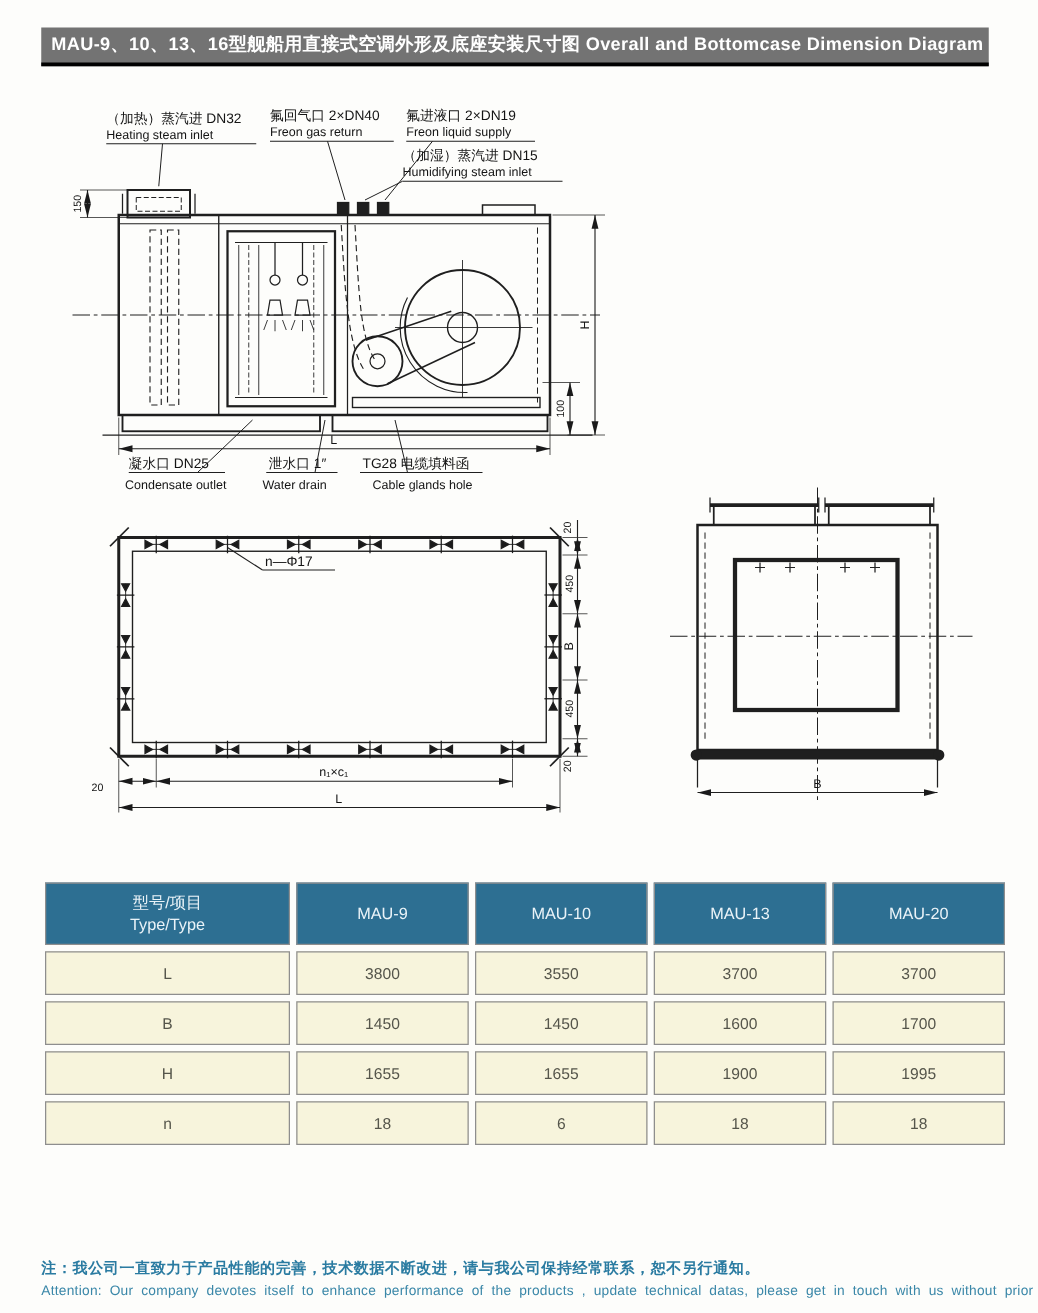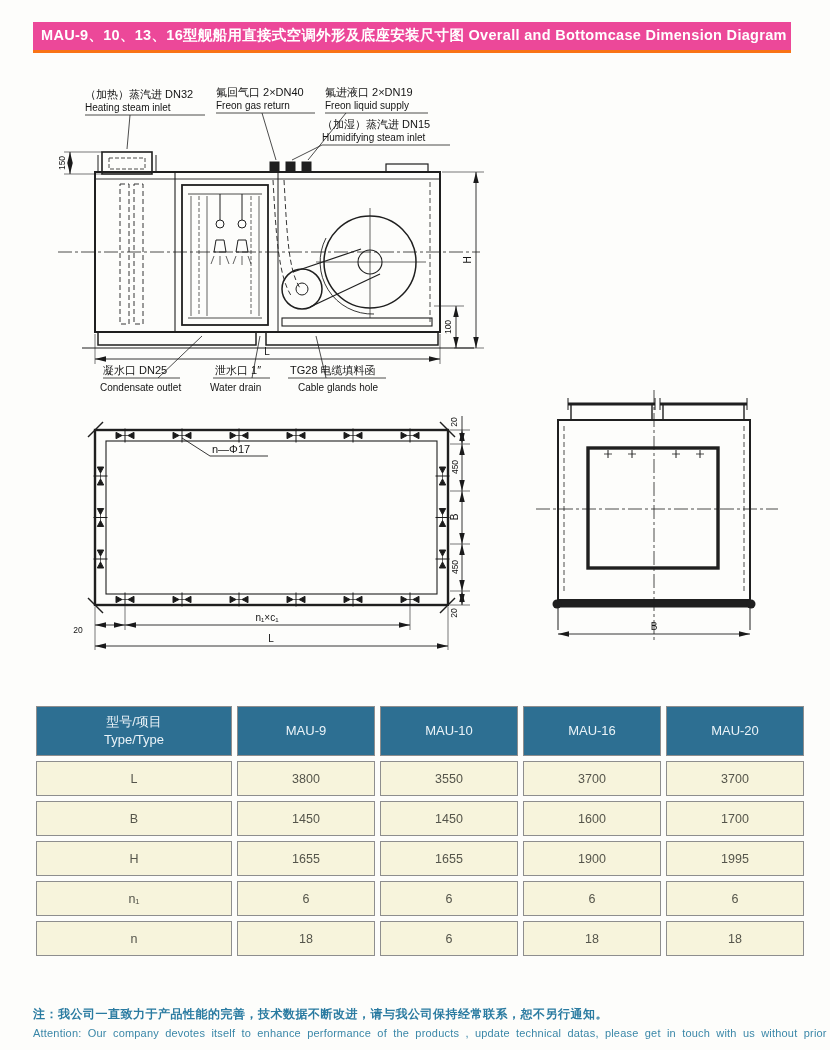--- a/index.html
+++ b/index.html
@@ -4,24 +4,24 @@
 <style>
   html,body{margin:0;padding:0;}
   body{
     width:830px;height:1050px;position:relative;overflow:hidden;
     background:#fdfdfb;
     font-family:"Liberation Sans","DejaVu Sans",sans-serif;
     color:#1a1a1a;
   }
   .titlebar{
     position:absolute;left:33px;top:22px;width:742px;
-    background:#ec4899;color:#ffffff;
+    background:#737373;color:#ffffff;
     font-size:14.5px;font-weight:bold;letter-spacing:.3px;
     padding:4px 8px 5px 8px;
-    border-bottom:3px solid #f97316;
+    border-bottom:3px solid #000000;
     white-space:nowrap;overflow:hidden;
   }
   .drawing{position:absolute;left:30px;top:82px;}
   svg text{fill:#141414;stroke:none;}
   .cnlab{font-size:11px;}
   .enlab{font-size:10px;}
   .dimlab{font-size:10px;}
   .dimlab-s{font-size:8.5px;}
   .tablewrap{position:absolute;left:31px;top:701px;}
   table.dim{
@@ -300,21 +300,21 @@
         <col style="width:138px">
     </colgroup>
     <thead>
       <tr>
         <th>
           <div>型号/项目</div>
           <div>Type/Type</div>
         </th>
         <th>MAU-9</th>
         <th>MAU-10</th>
-        <th>MAU-16</th>
+        <th>MAU-13</th>
         <th>MAU-20</th>
       </tr>
     </thead>
     <tbody>
       <tr>
         <td>L</td>
         <td>3800</td>
         <td>3550</td>
         <td>3700</td>
         <td>3700</td>
@@ -327,27 +327,20 @@
         <td>1700</td>
       </tr>
       <tr>
         <td>H</td>
         <td>1655</td>
         <td>1655</td>
         <td>1900</td>
         <td>1995</td>
       </tr>
       <tr>
-        <td>n₁</td>
-        <td>6</td>
-        <td>6</td>
-        <td>6</td>
-        <td>6</td>
-      </tr>
-      <tr>
         <td>n</td>
         <td>18</td>
         <td>6</td>
         <td>18</td>
         <td>18</td>
       </tr>
     </tbody>
   </table>
 </div>
 

